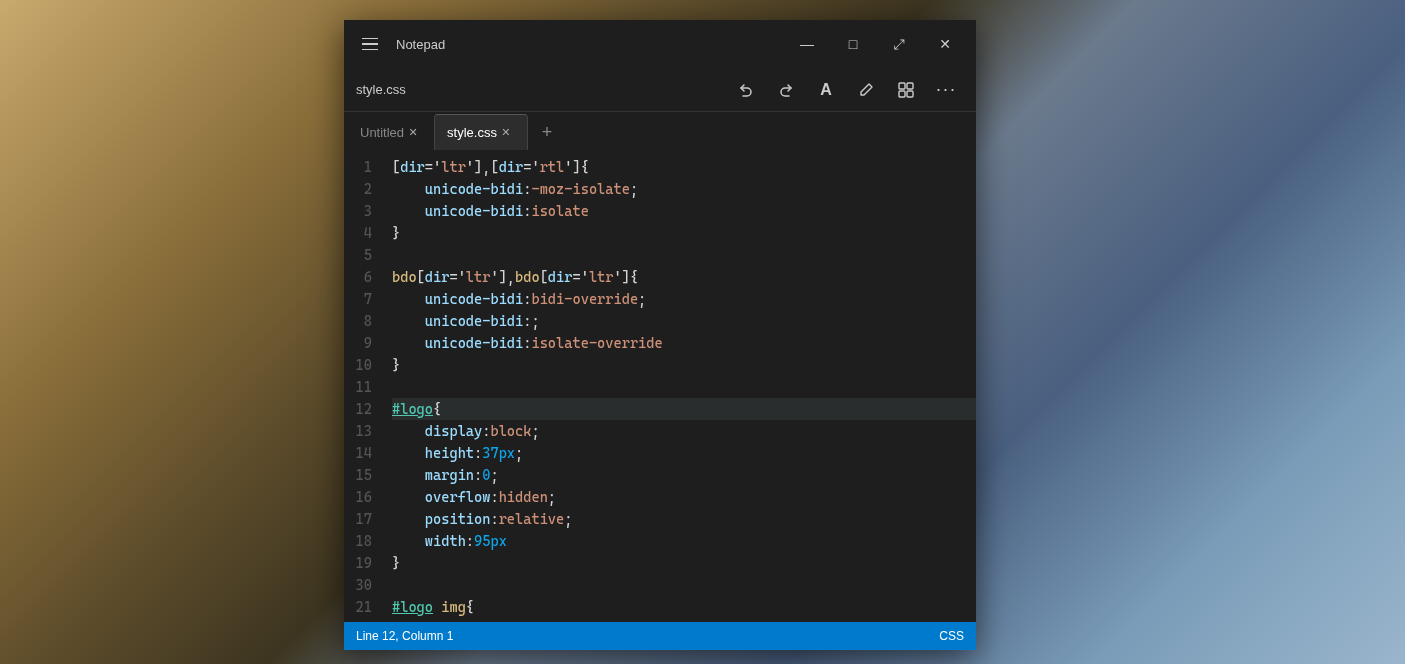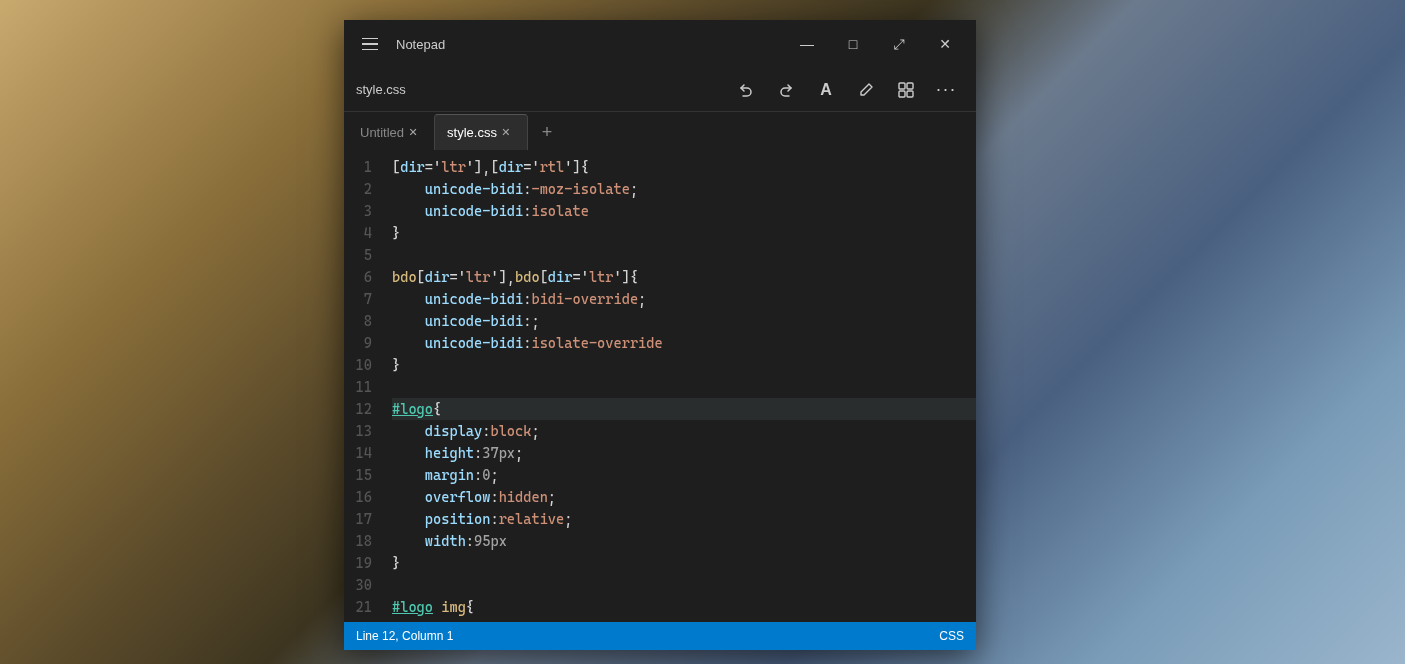--- a/index.html
+++ b/index.html
@@ -231,21 +231,21 @@
     }
 
     .code-line.highlighted {
       background: #2a2d2e;
     }
 
     
     .c-selector { color: #d7ba7d; }
     .c-property { color: #9cdcfe; }
     .c-value { color: #ce9178; }
-    .c-value-num { color: #a3a3a3; }
+    .c-value-num { color: #0ea5e9; }
     .c-punctuation { color: #d4d4d4; }
     .c-id { color: #4ec9b0; text-decoration: underline; }
     .c-attr-val { color: #ce9178; }
 
     
     .status-bar {
       height: 28px;
       background: #007acc;
       display: flex;
       align-items: center;

